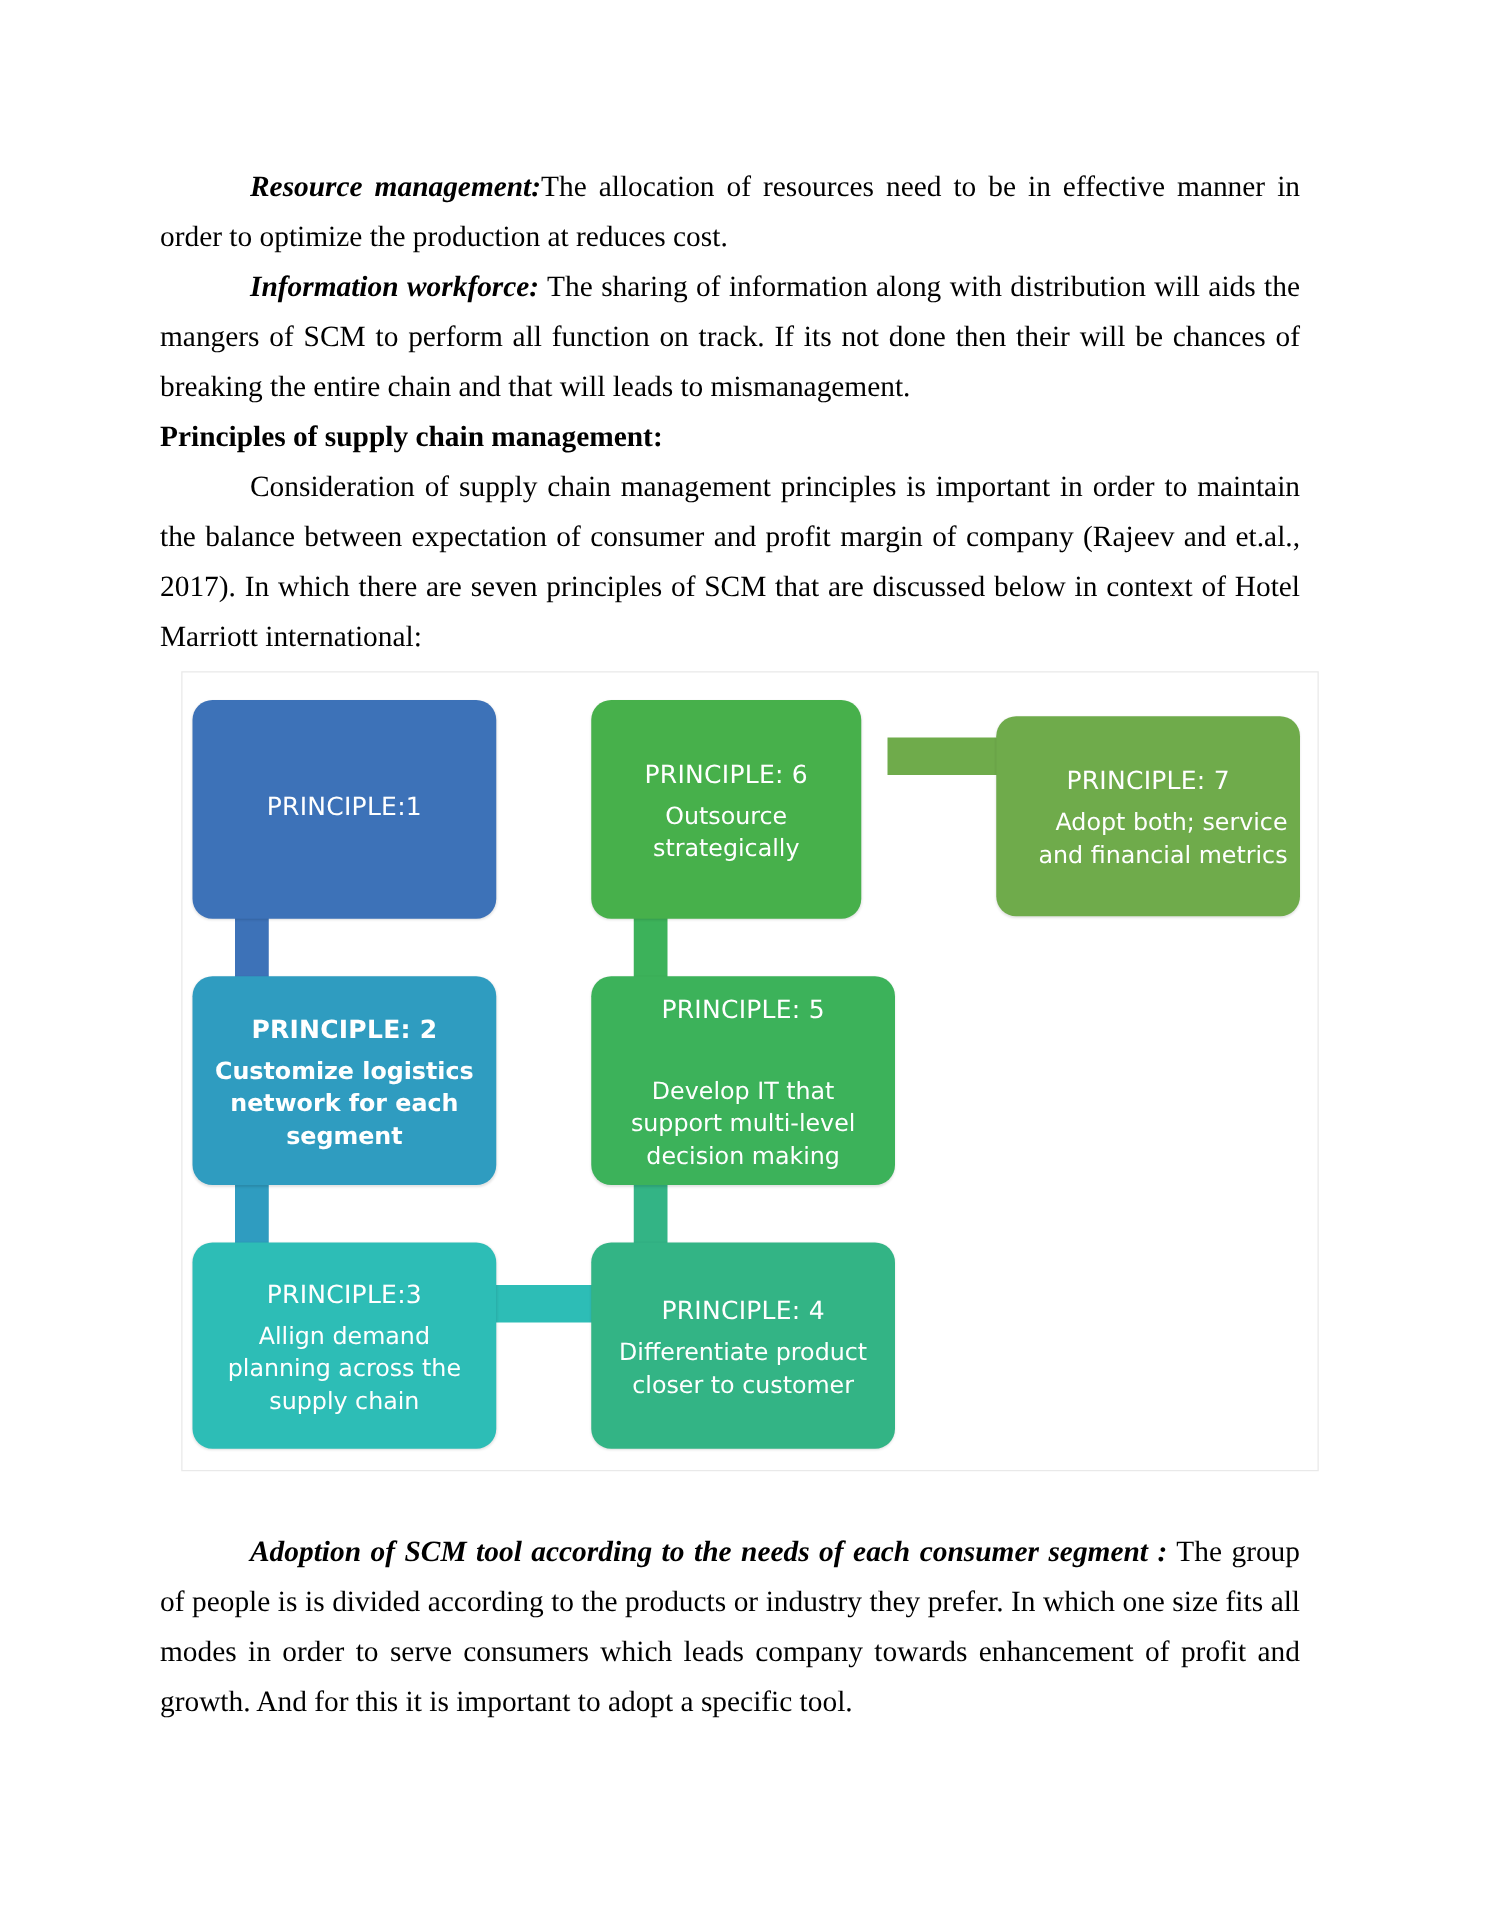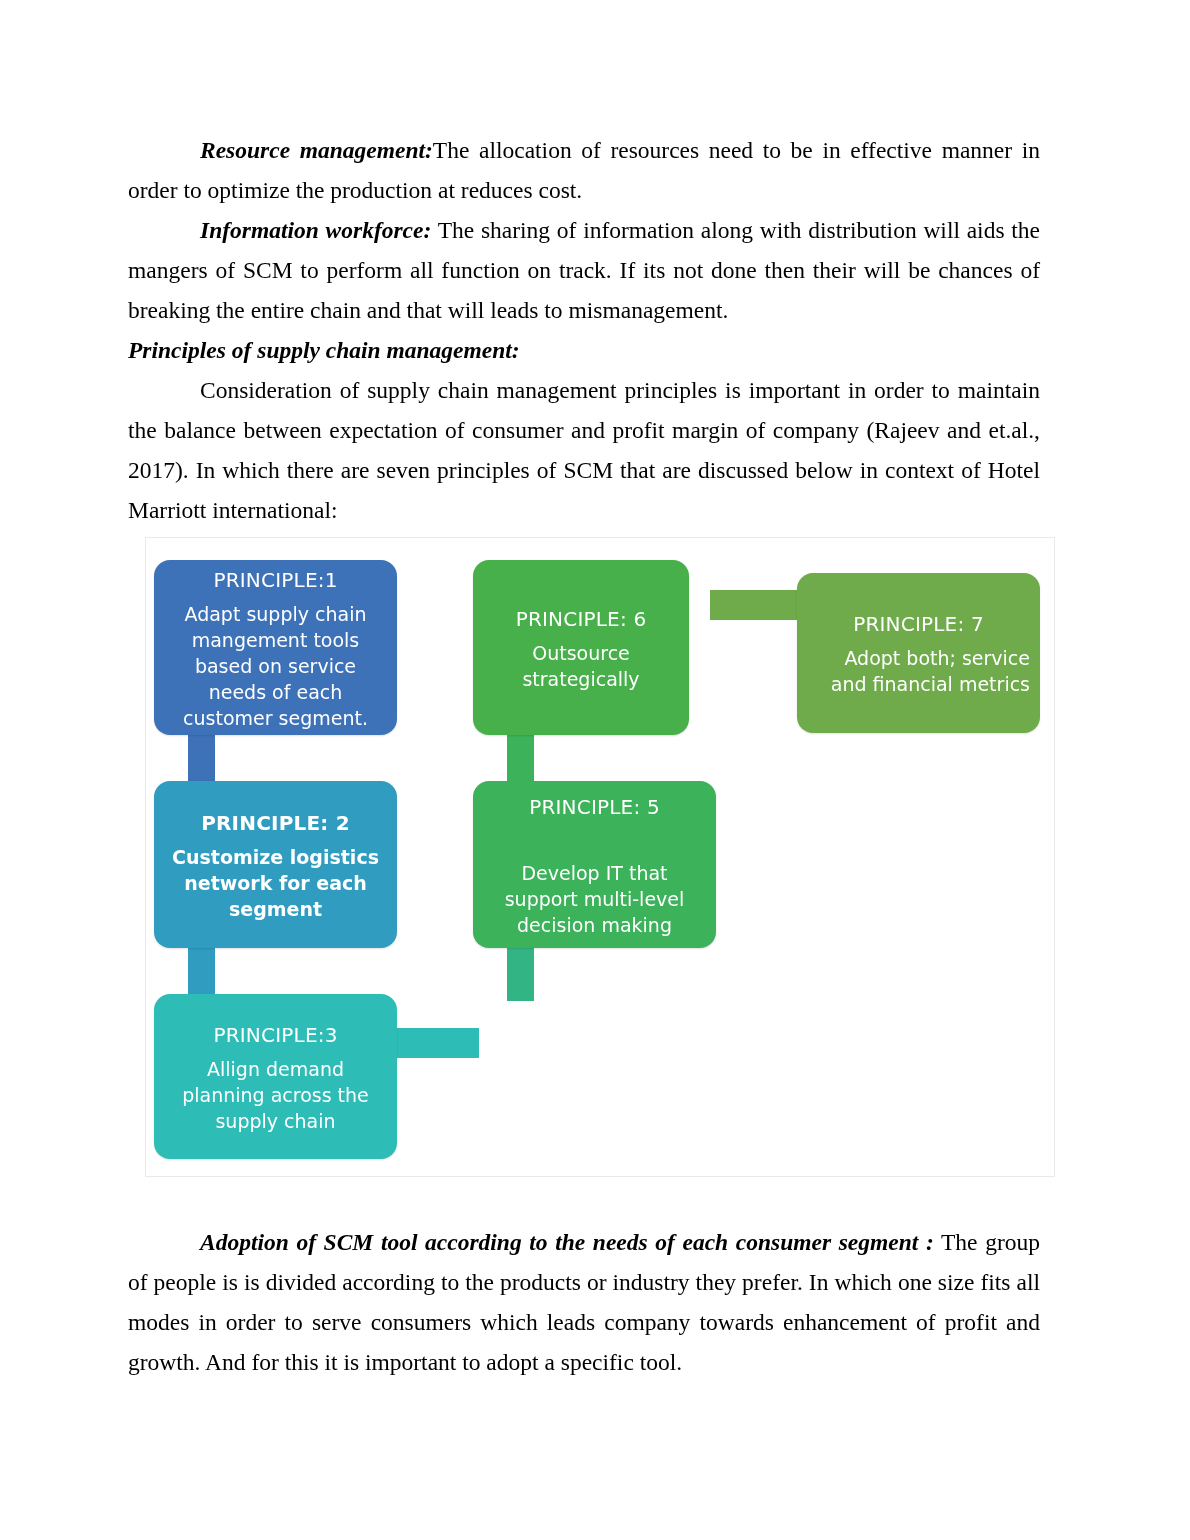--- a/index.html
+++ b/index.html
@@ -45,21 +45,20 @@
 
   .bi {
     font-weight: bold;
     font-style: italic;
   }
 
   .heading {
     font-size: 23.5px;
     line-height: 40px;
     font-weight: bold;
-    font-style: italic;
     margin: 0;
     text-align: left;
   }
 
   
   .diagram-wrap {
     position: absolute;
     left: 145px;
     top: 537px;
     width: 910px;
@@ -141,33 +140,36 @@
 
       <div class="conn" id="c12" style="background: rgb(61, 114, 184);"></div>
       <div class="conn" id="c23" style="background: rgb(47, 156, 192);"></div>
       <div class="conn" id="c34" style="background: rgb(45, 189, 182);"></div>
       <div class="conn" id="c45" style="background: rgb(51, 180, 133);"></div>
       <div class="conn" id="c56" style="background: rgb(60, 178, 90);"></div>
       <div class="conn" id="c67" style="background: rgb(111, 171, 75);"></div>
 
       <div class="node" id="n1" style="background: rgb(61, 114, 184);">
         <div class="ttl">PRINCIPLE:1</div>
-        <div class="bodytxt">Adapt supply chain mangement tools based on service needs of each customer segment.</div>
       </div>
 
       <div class="node" id="n2" style="background: rgb(47, 156, 192);">
         <div class="ttl">PRINCIPLE: 2</div>
         <div class="bodytxt">Customize logistics network for each segment</div>
       </div>
 
       <div class="node" id="n3" style="background: rgb(45, 189, 182);">
         <div class="ttl">PRINCIPLE:3</div>
         <div class="bodytxt">Allign demand planning across the supply chain</div>
       </div>
 
+      <div class="node" id="n4" style="background: rgb(51, 180, 133);">
+        <div class="ttl">PRINCIPLE: 4</div>
+        <div class="bodytxt">Differentiate product closer to customer</div>
+      </div>
 
       <div class="node" id="n5" style="background: rgb(60, 178, 90); gap: 32px;">
         <div class="ttl">PRINCIPLE: 5</div>
         <div class="bodytxt">Develop IT that support multi-level decision making</div>
       </div>
 
       <div class="node" id="n6" style="background: rgb(71, 176, 75);">
         <div class="ttl">PRINCIPLE: 6</div>
         <div class="bodytxt">Outsource strategically</div>
       </div>

